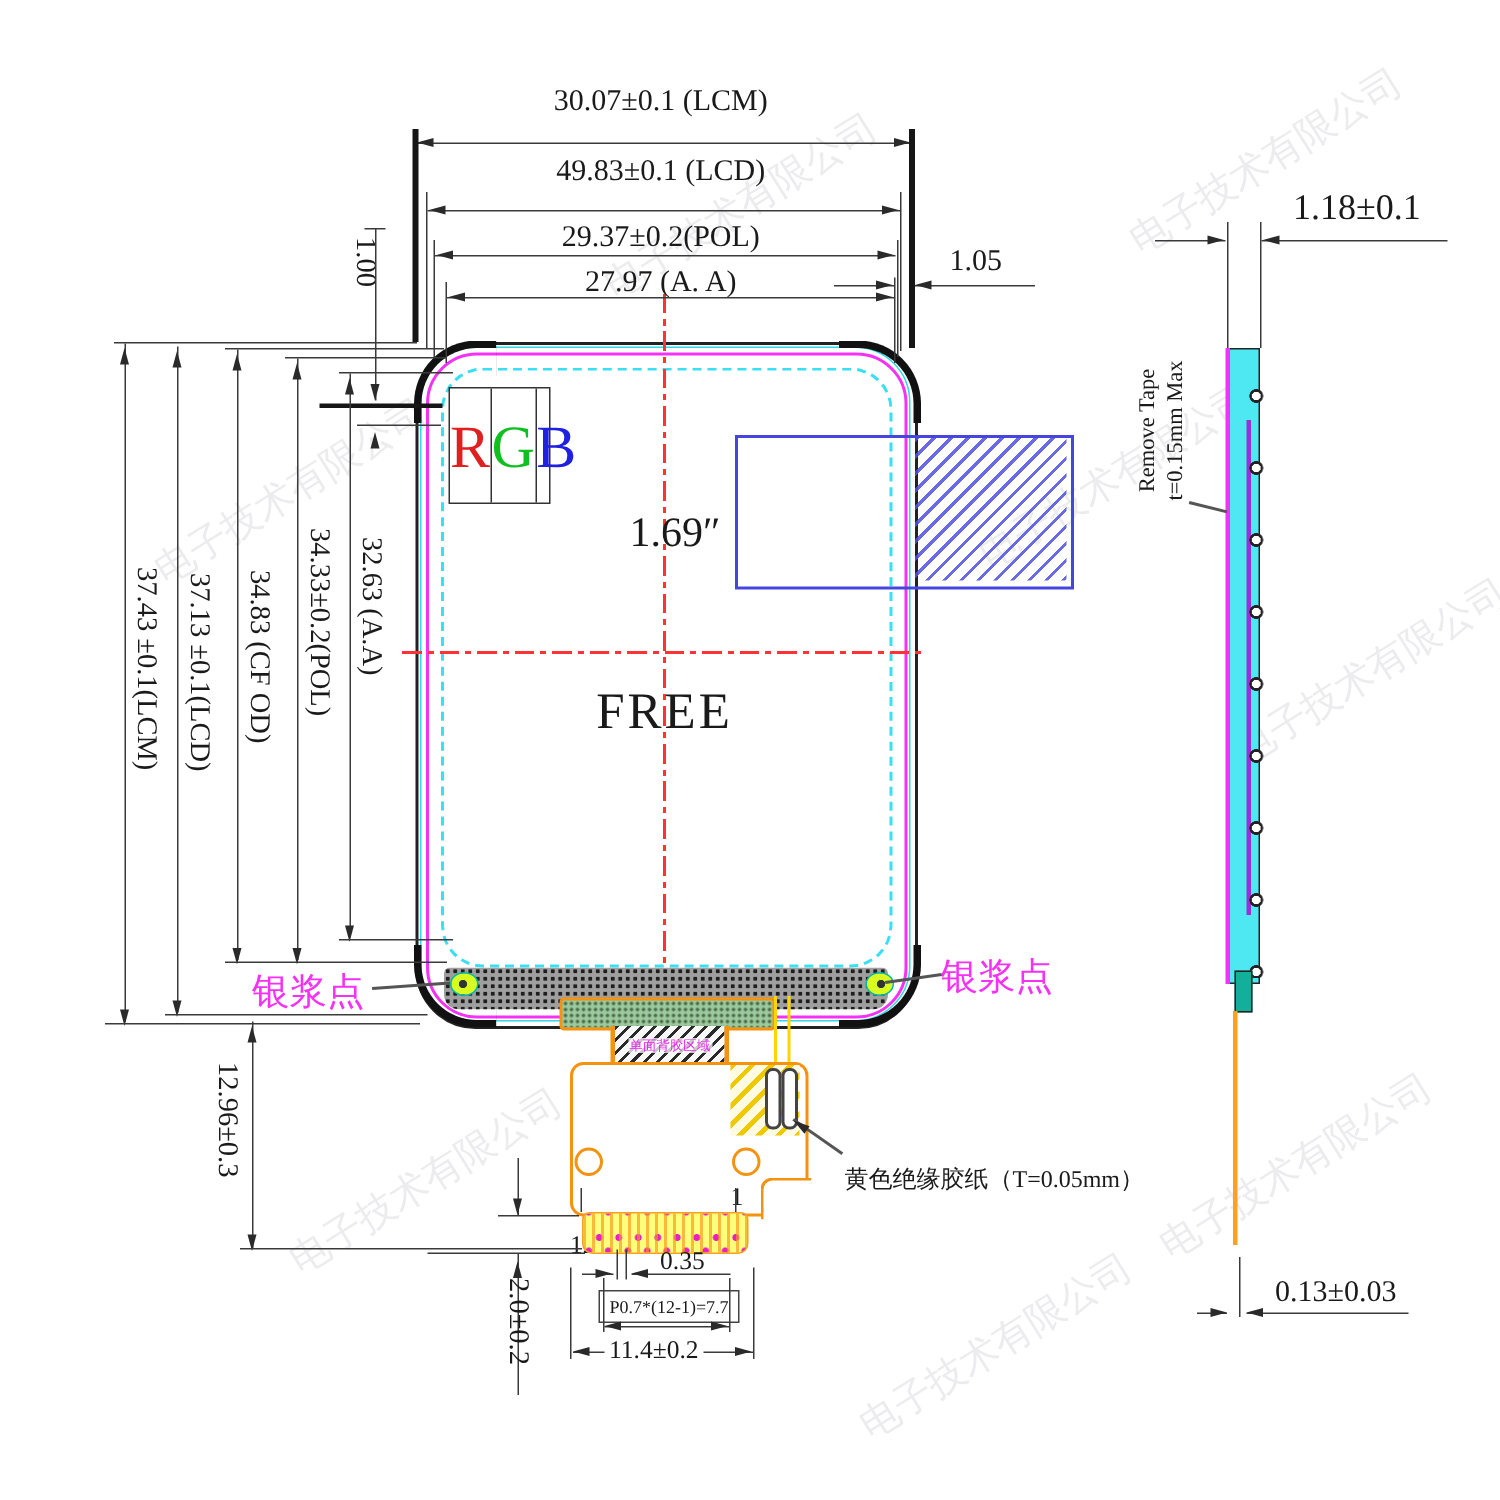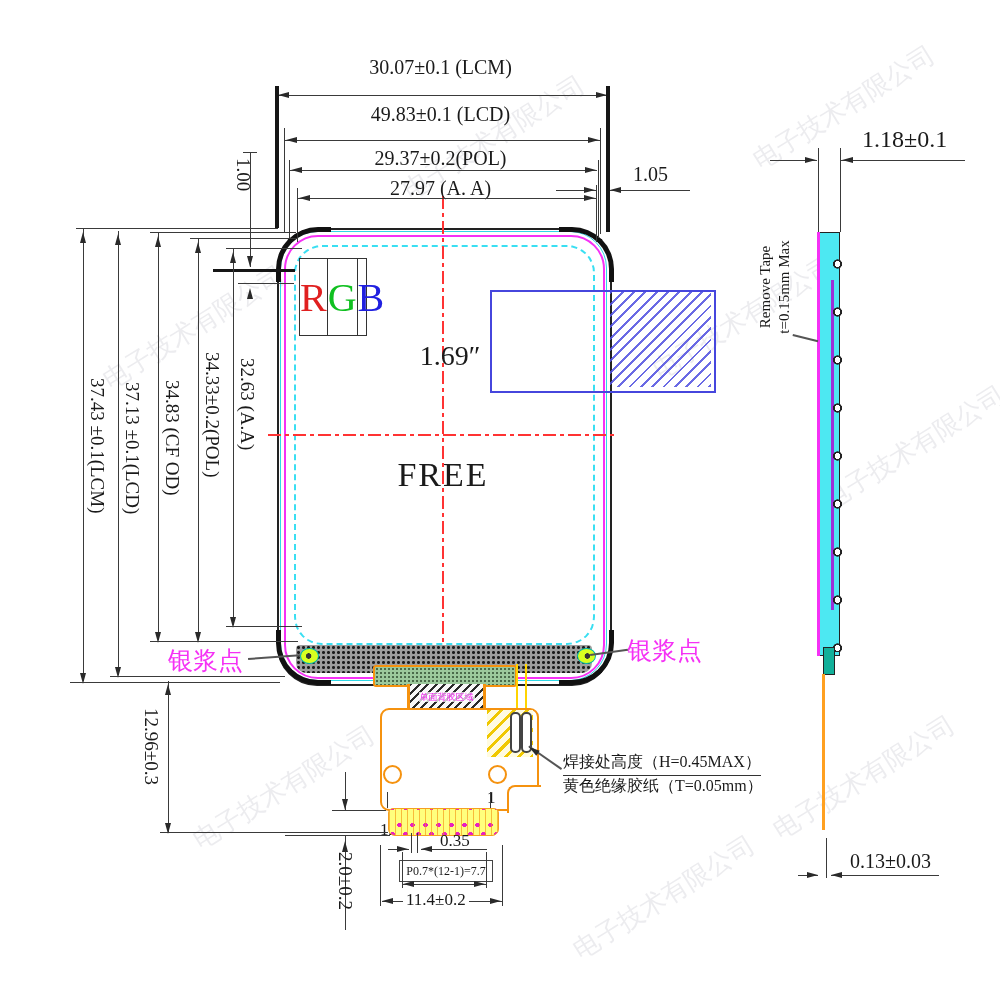--- a/index.html
+++ b/index.html
@@ -218,21 +218,20 @@
   <div class="tri" style="left:403px;top:880.5px;transform:rotate(0deg);"></div>
   <div class="tri" style="left:485px;top:880.5px;transform:rotate(180deg);"></div>
 
   <div class="vl" style="left:380px;top:845px;height:61px;"></div>
   <div class="vl" style="left:502px;top:845px;height:61px;"></div>
   <div class="hl" style="left:382px;top:901px;width:120px;"></div>
   <div class="tri" style="left:382px;top:897.5px;transform:rotate(0deg);"></div>
   <div class="tri" style="left:501px;top:897.5px;transform:rotate(180deg);"></div>
   <div class="t f17" style="left:403px;top:890px;background:#fff;padding:0 3px;">11.4±0.2</div>
 
-  <div class="t" style="left:563px;top:752px;font-size:16px;border-bottom:1px solid #333;padding-bottom:2px;">焊接处高度（H=0.45MAX）</div>
   <div class="t" style="left:563px;top:776px;font-size:16px;">黄色绝缘胶纸（T=0.05mm）</div>
   <div class="lead" style="left:561px;top:770px;width:40px;transform:rotate(215deg);"></div>
   <div class="tri" style="left:529px;top:743.5px;transform:rotate(35deg);"></div>
 
   <div style="position:absolute;left:818px;top:232px;width:22px;height:424px;border:1.5px solid #222;background:#4de8f2;box-sizing:border-box;border-left:none;"></div>
   <div style="position:absolute;left:817px;top:232px;width:3px;height:424px;background:#f531f5;"></div>
   <div style="position:absolute;left:831px;top:280px;width:3px;height:330px;background:#9b30d8;"></div>
 
   <div style="position:absolute;left:832px;top:240px;width:11px;height:412px;background-image:radial-gradient(circle 4.5px at 50% 50%,#fff 2.8px,#222 3px 4.4px,transparent 4.8px);background-size:11px 48px;"></div>
 

